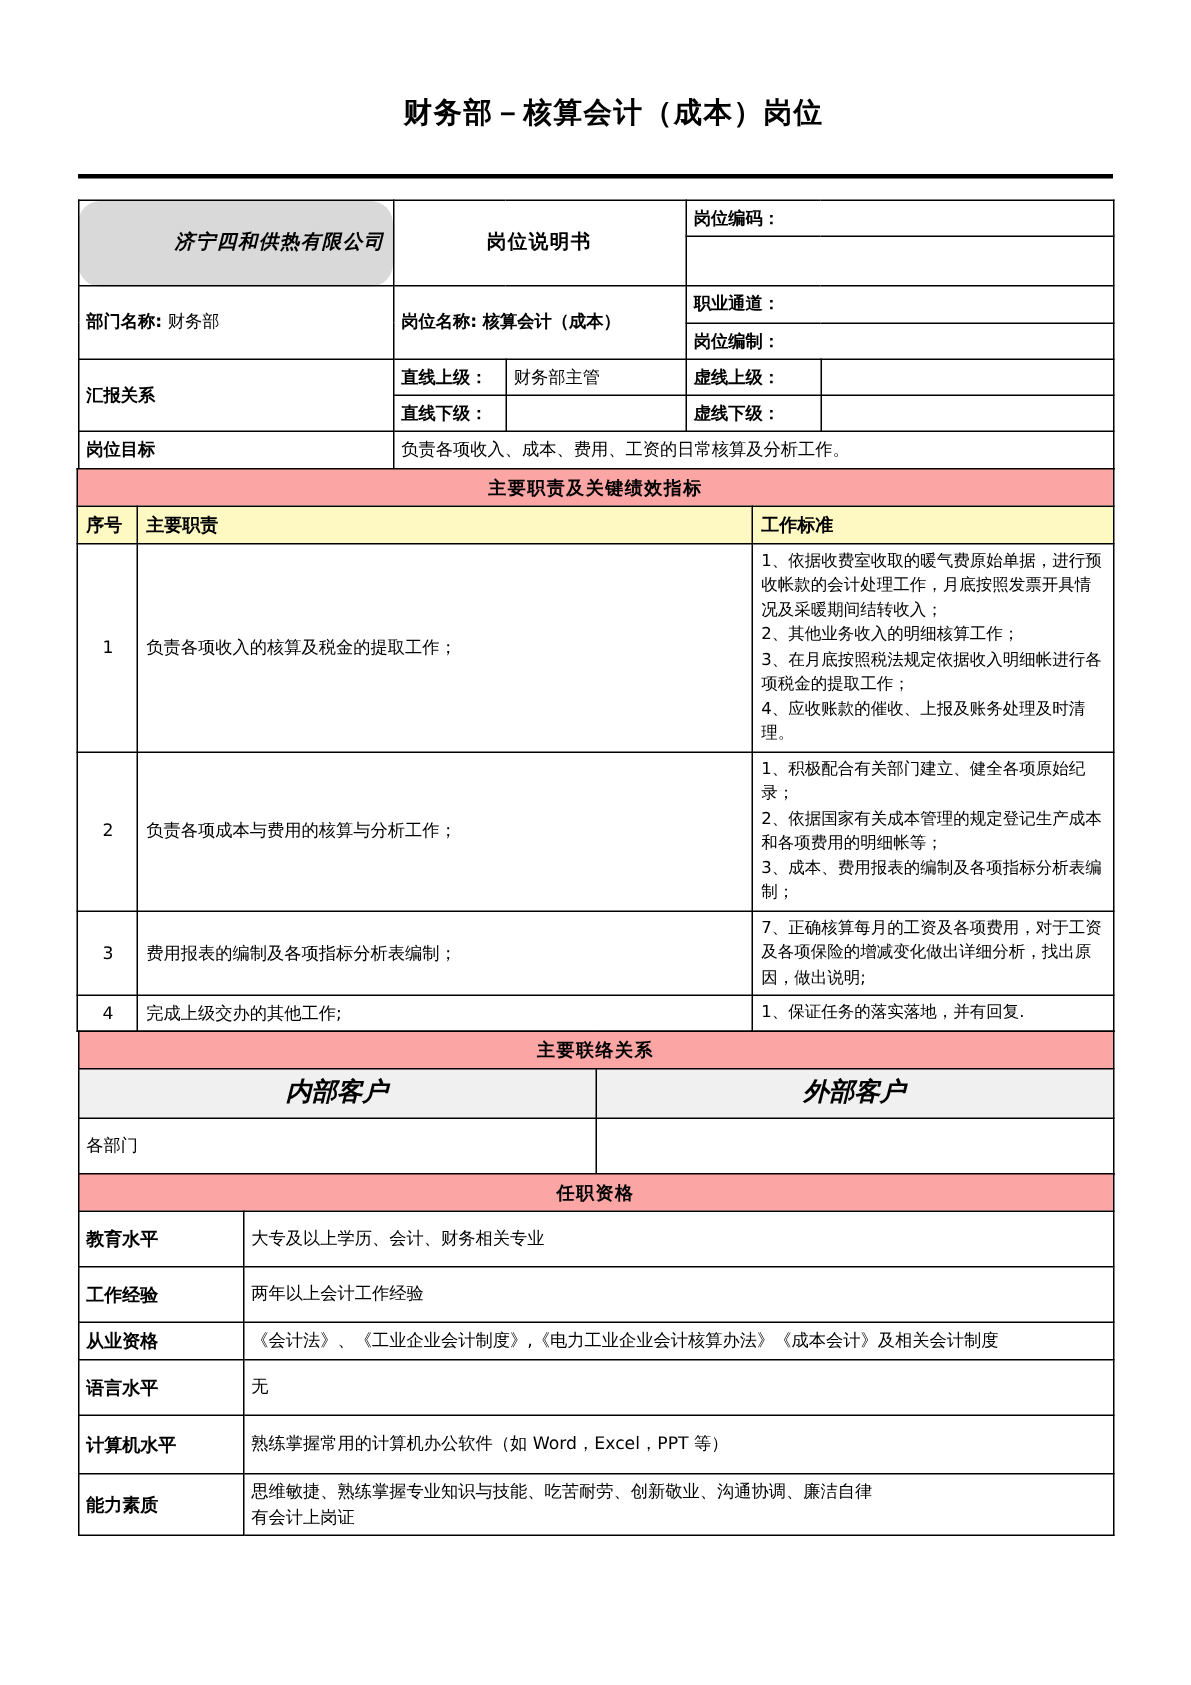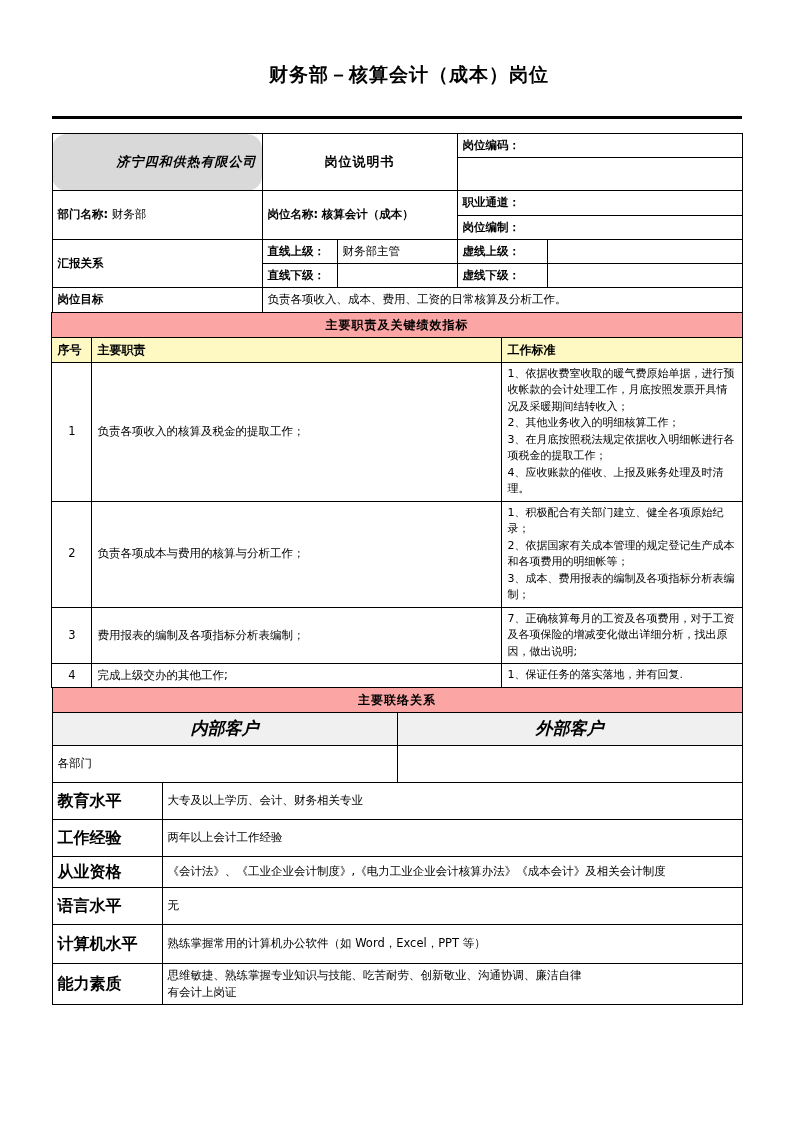--- a/index.html
+++ b/index.html
@@ -88,21 +88,21 @@
   .std {
     font-size: 11px;
     line-height: 1.55;
   }
   .duty {
     font-size: 11.5px;
     line-height: 1.6;
   }
   .qual-label {
     font-weight: bold;
-    font-size: 16px;
+    font-size: 12px;
   }
   .qual-val {
     font-size: 11.5px;
     line-height: 1.6;
   }
   .cust-head {
     background: #f0f0f0;
     text-align: center;
     font-weight: bold;
     font-style: italic;
@@ -242,20 +242,23 @@
     </tbody>
   </table>
 
   <table class="jd" style="margin-top:-1px">
     <colgroup>
       <col style="width:110px">
       <col style="width:580px">
     </colgroup>
     <tbody>
       <tr>
+        <td class="band" colspan="2">任职资格</td>
+      </tr>
+      <tr>
         <td class="qual-label" style="height:30px">教育水平</td>
         <td class="qual-val">大专及以上学历、会计、财务相关专业</td>
       </tr>
       <tr>
         <td class="qual-label" style="height:30px">工作经验</td>
         <td class="qual-val">两年以上会计工作经验</td>
       </tr>
       <tr>
         <td class="qual-label">从业资格</td>
         <td class="qual-val">《会计法》、《工业企业会计制度》,《电力工业企业会计核算办法》《成本会计》及相关会计制度</td>

